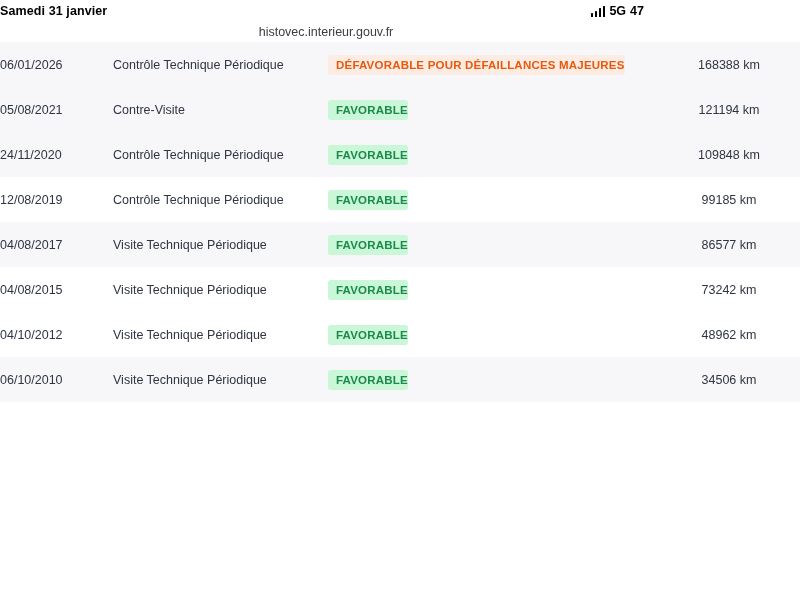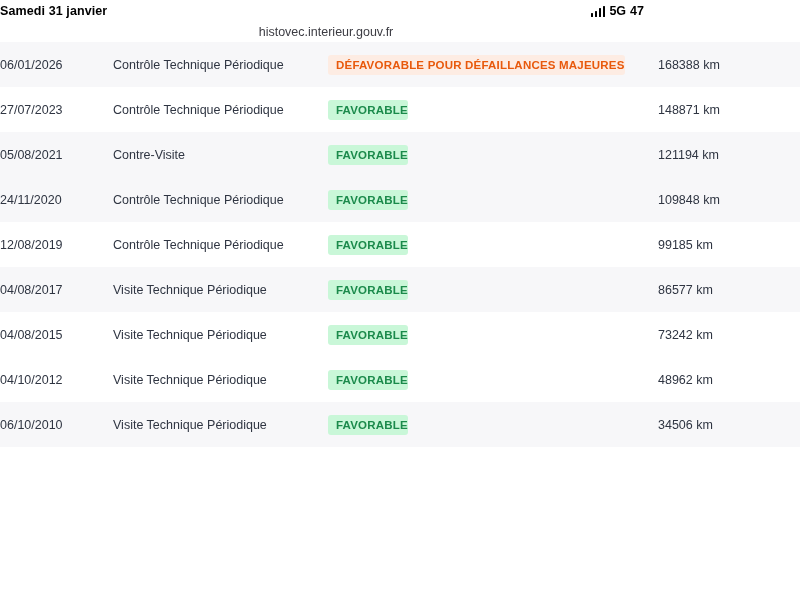--- a/index.html
+++ b/index.html
@@ -111,21 +111,21 @@
   .c-type {
     width: 215px;
     font-size: 12.5px;
     color: #2f3542;
   }
   .c-result {
     width: 330px;
   }
   .c-km {
     width: 142px;
-    text-align: left;
+    text-align: center;
     padding-right: 36px;
     font-size: 12.5px;
     color: #2f3542;
   }
 
   .badge {
     display: inline-block;
     font-size: 11.5px;
     font-weight: 700;
     letter-spacing: 0.2px;
@@ -177,26 +177,20 @@
 
   <div class="page">
     <table class="table">
       <tbody id="table-body">
           <tr class="row alt">
             <td class="c-date">06/01/2026</td>
             <td class="c-type">Contrôle Technique Périodique</td>
             <td class="c-result"><span class="badge ko">DÉFAVORABLE POUR DÉFAILLANCES MAJEURES</span></td>
             <td class="c-km">168388 km</td>
           </tr>
-          <tr class="row">
-            <td class="c-date">27/07/2023</td>
-            <td class="c-type">Contrôle Technique Périodique</td>
-            <td class="c-result"><span class="badge ok">FAVORABLE</span></td>
-            <td class="c-km">148871 km</td>
-          </tr>
           <tr class="row alt">
             <td class="c-date">05/08/2021</td>
             <td class="c-type">Contre-Visite</td>
             <td class="c-result"><span class="badge ok">FAVORABLE</span></td>
             <td class="c-km">121194 km</td>
           </tr>
           <tr class="row alt">
             <td class="c-date">24/11/2020</td>
             <td class="c-type">Contrôle Technique Périodique</td>
             <td class="c-result"><span class="badge ok">FAVORABLE</span></td>

